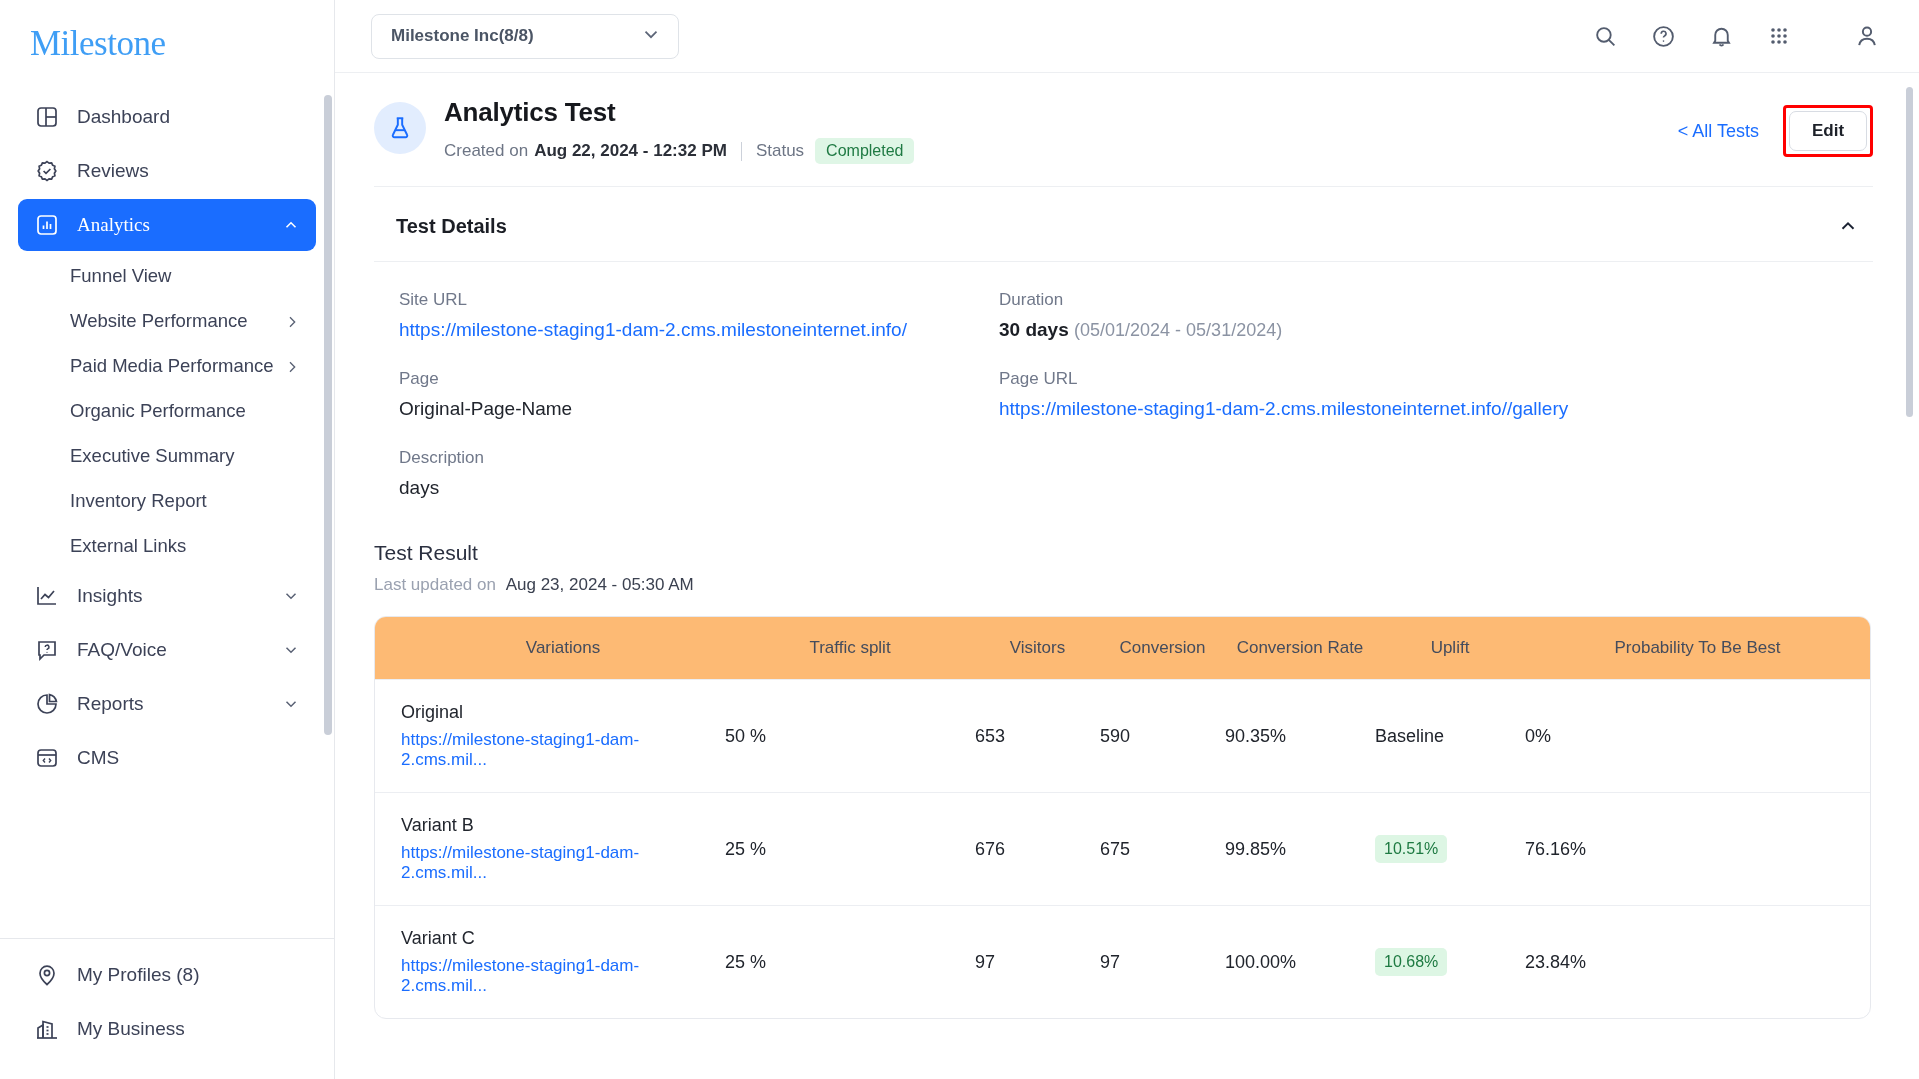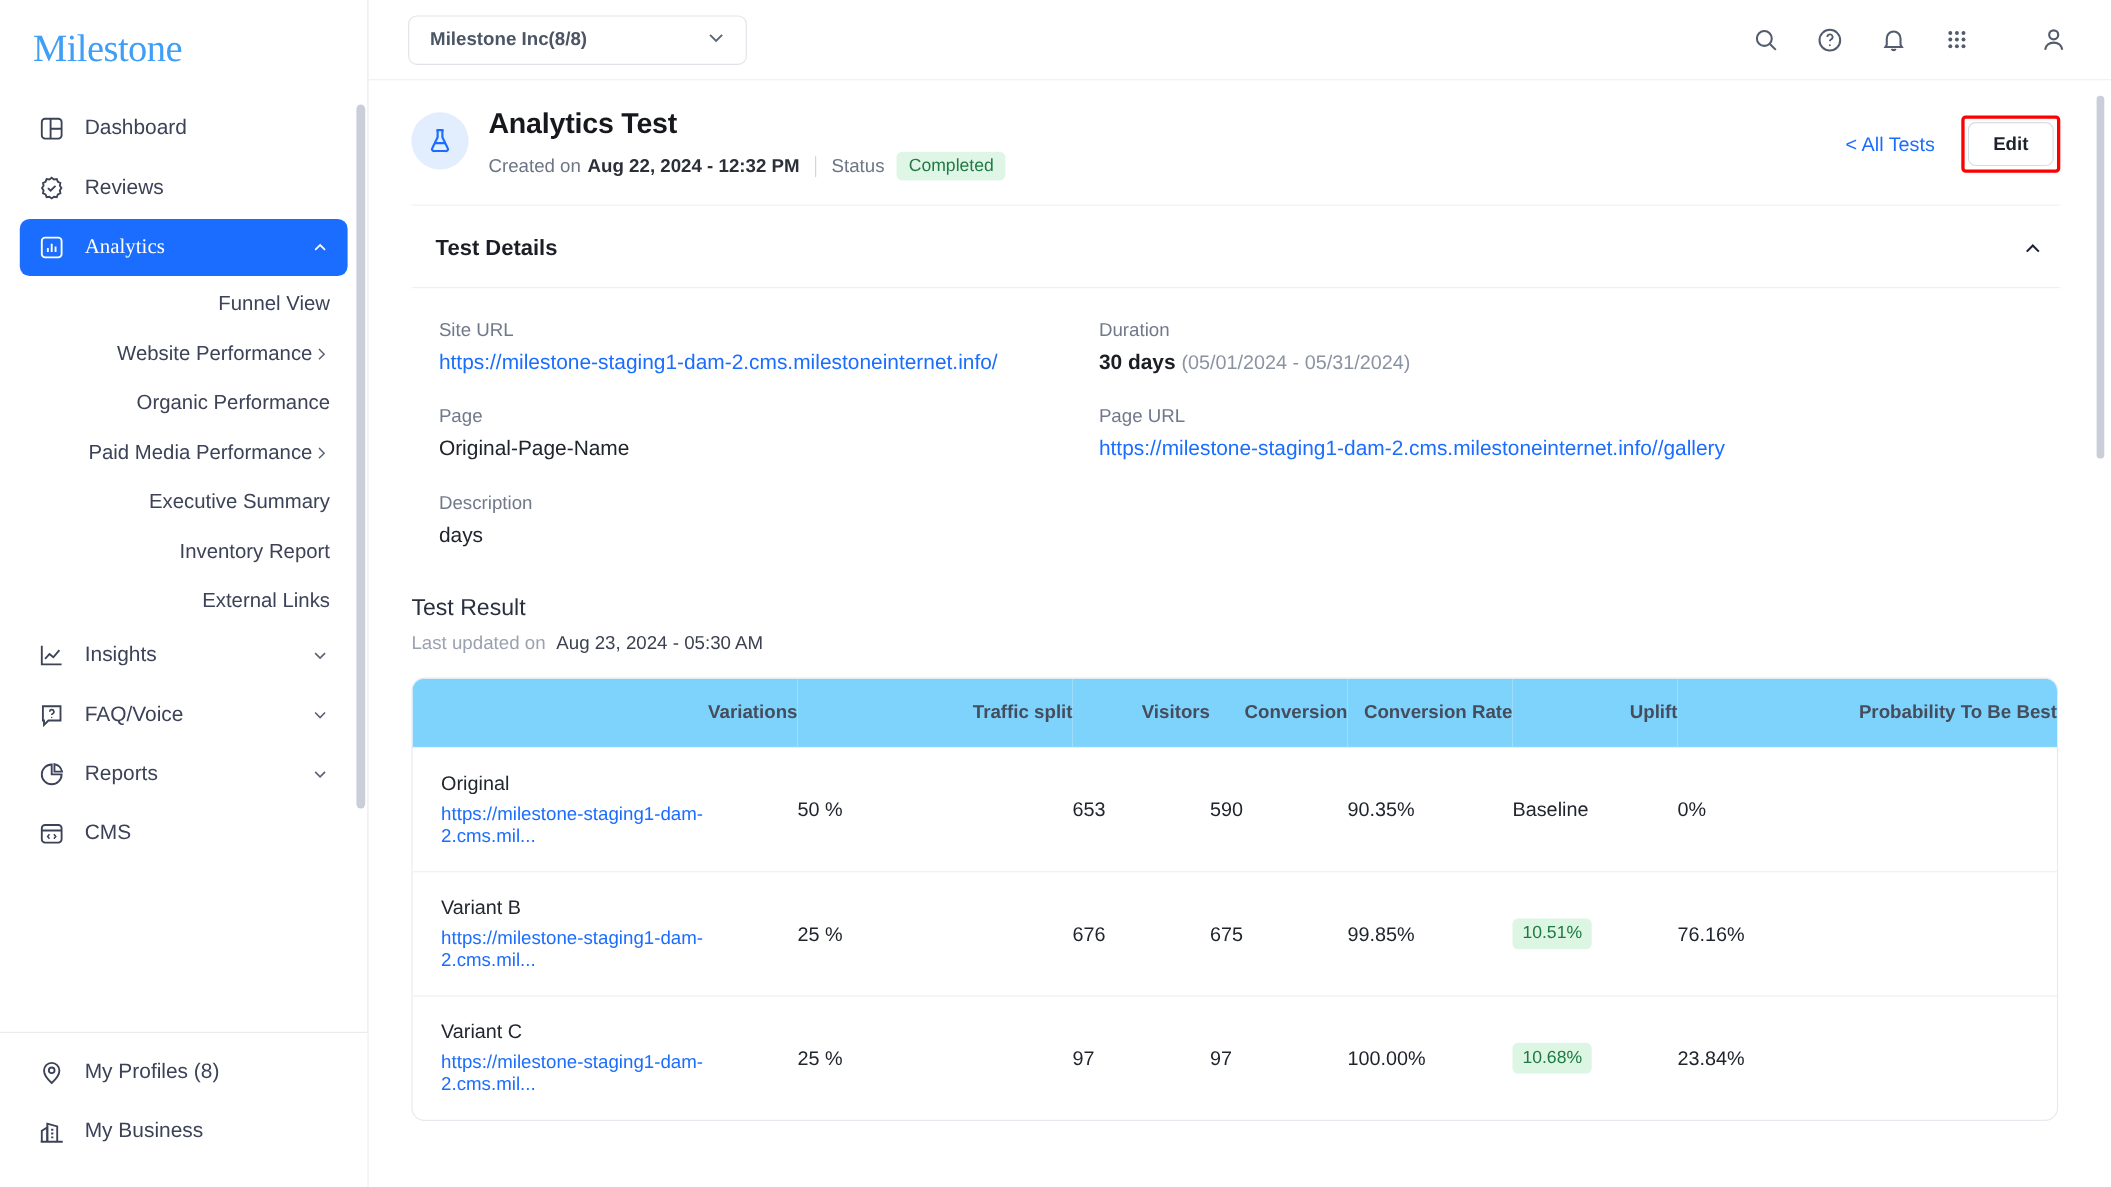--- a/index.html
+++ b/index.html
@@ -52,21 +52,20 @@
   .nav-item.active .ico svg, .nav-item.active .chev svg { stroke: #ffffff; }
   .sub-item {
     display: flex; align-items: center;
     height: 45px;
     margin: 0 18px 0 18px;
     padding: 0 16px 0 52px;
     color: #3c4257;
     font-size: 18.5px;
     border-radius: 9px;
     cursor: pointer;
-    text-align: right;
   }
   .sub-item .label { flex: 1 1 auto; white-space: nowrap; }
   .sub-item .chev { flex: none; width: 16px; height: 16px; }
   .sidebar-divider { height: 1px; background: #e6e8ec; margin: 6px 0 0 0; }
   .sidebar-bottom { padding: 8px 0 22px 0; background:#fff; }
   .sb-thumb {
     position: absolute; right: 2px; top: 95px;
     width: 8px; height: 640px;
     background: #c9ced8; border-radius: 4px;
   }
@@ -176,23 +175,23 @@
 
   .table-card {
     margin: 21px 2px 0 3px;
     border: 1px solid #e7e9ee;
     border-radius: 12px;
     overflow: hidden;
     background: #fff;
   }
   table.vtable { width: 100%; border-collapse: collapse; table-layout: fixed; }
   table.vtable th {
-    background: #7dd3fc;
-    text-align: right;
-    font-size: 17px; font-weight: 700; color: #454c5c;
+    background: #fdba74;
+    text-align: center;
+    font-size: 17px; font-weight: 400; color: #454c5c;
     padding: 21px 0 21px 0;
     border-bottom: 1px solid #eceef2;
   }
   table.vtable th:first-child { padding-left: 26px; }
   table.vtable td {
     padding: 22px 0;
     border-bottom: 1px solid #eceef2;
     font-size: 18px; color: #20242c;
     vertical-align: middle;
   }
@@ -268,29 +267,29 @@
       </div>
       <div class="sub-item">
         <span class="label">Website Performance</span>
         <span class="chev">
           <svg width="16" height="16" viewBox="0 0 24 24" fill="none" stroke="#596174" stroke-width="2">
               <polyline points="9,5 16,12 9,19"></polyline>
             </svg>
         </span>
       </div>
       <div class="sub-item">
-        <span class="label">Organic Performance</span>
-      </div>
-      <div class="sub-item">
         <span class="label">Paid Media Performance</span>
         <span class="chev">
           <svg width="16" height="16" viewBox="0 0 24 24" fill="none" stroke="#596174" stroke-width="2">
               <polyline points="9,5 16,12 9,19"></polyline>
             </svg>
         </span>
+      </div>
+      <div class="sub-item">
+        <span class="label">Organic Performance</span>
       </div>
       <div class="sub-item">
         <span class="label">Executive Summary</span>
       </div>
       <div class="sub-item">
         <span class="label">Inventory Report</span>
       </div>
       <div class="sub-item">
         <span class="label">External Links</span>
       </div>

